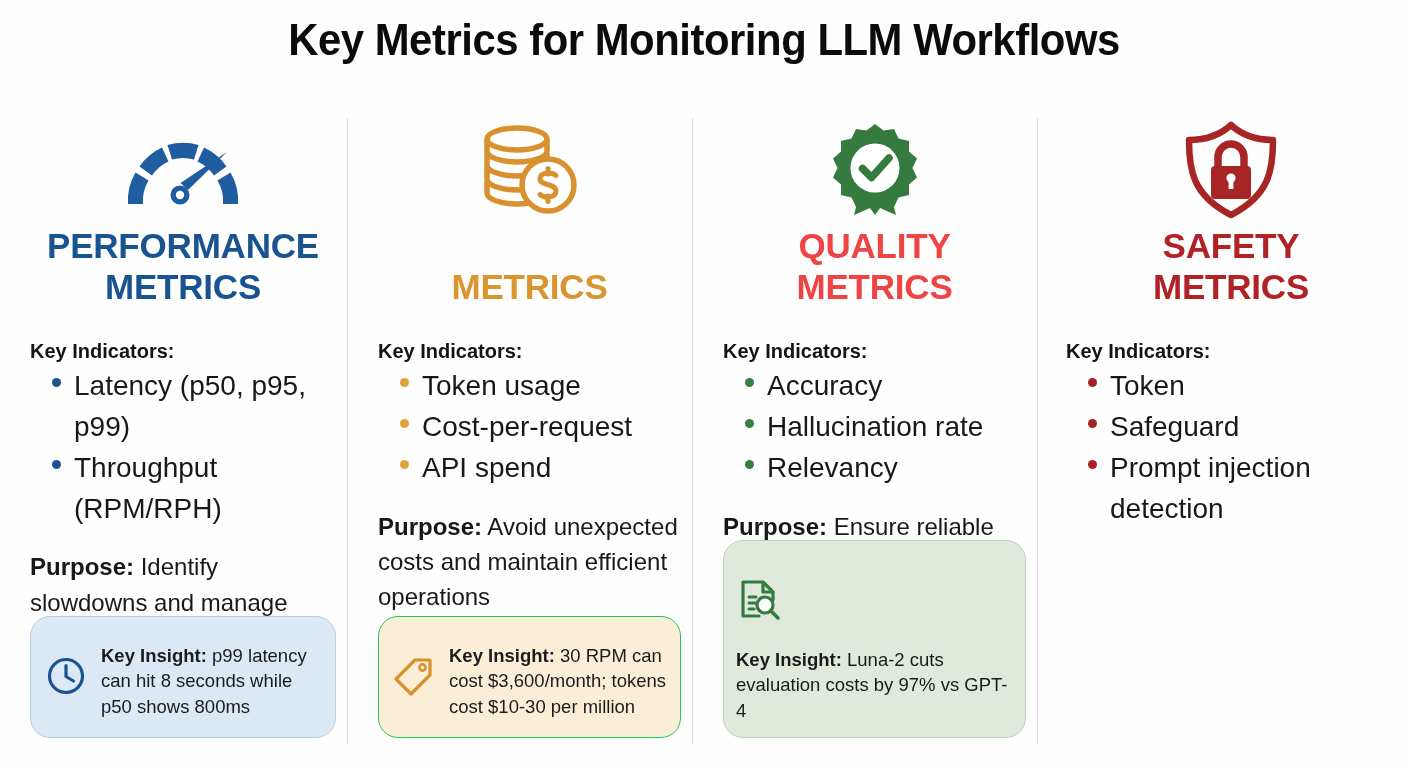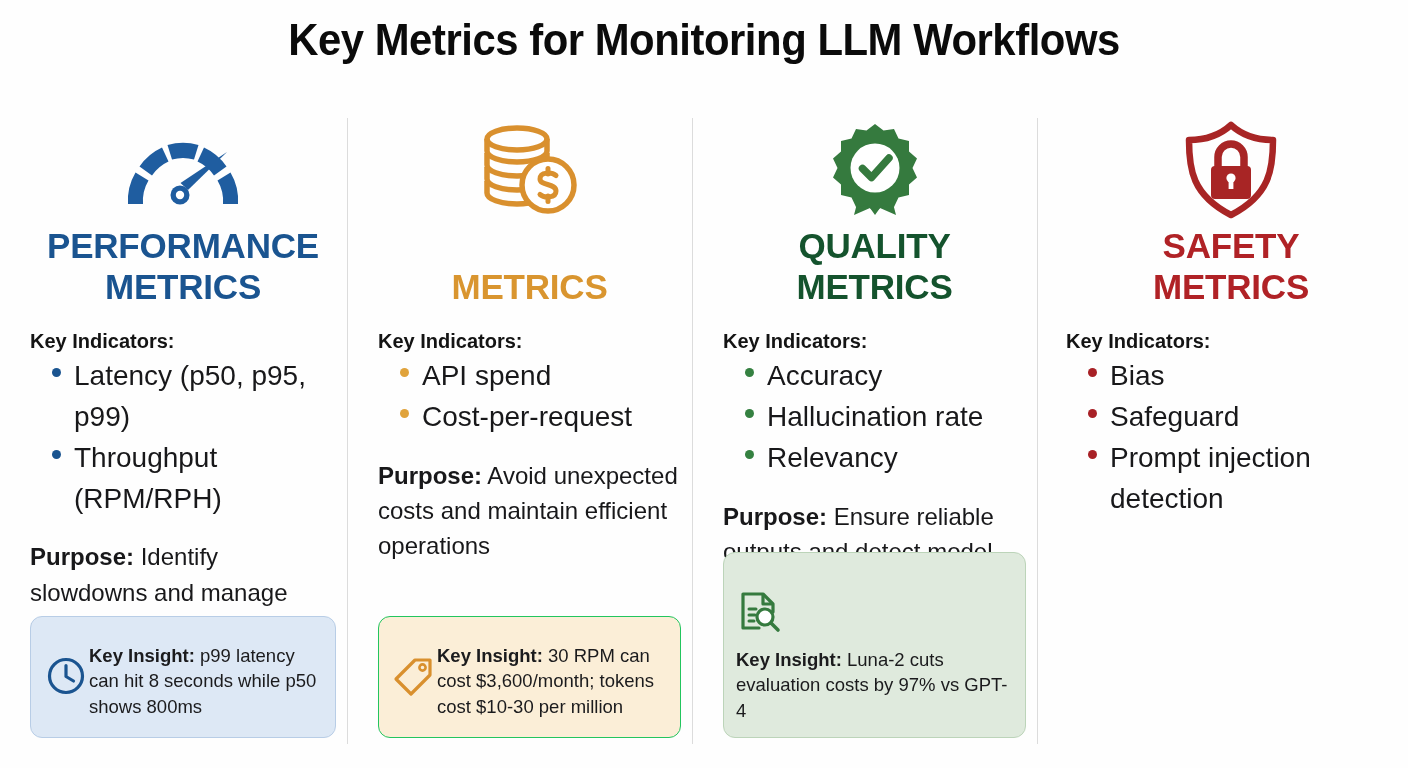--- a/index.html
+++ b/index.html
@@ -74,25 +74,25 @@
   }
   .icon-wrap svg { display: block; }
 
   
   .col-heading {
     text-align: center;
     font-size: 35px;
     font-weight: bold;
     line-height: 1.17;
     letter-spacing: -0.2px;
-    margin-bottom: 22px;
+    margin-bottom: 32px;
   }
   .c1 .col-heading { color: #1a5490; }
   .c2 .col-heading { color: #d9952f; }
-  .c3 .col-heading { color: #14532d; }
+  .c3 .col-heading { color: #ef4444; }
   .c4 .col-heading { color: #b02226; }
 
   
   .ki-title {
     font-size: 20px;
     font-weight: bold;
     color: #141414;
     margin-bottom: 3px;
     margin-top: 15px;
   }
@@ -126,24 +126,25 @@
   }
   .purpose b { font-weight: bold; }
 
   
   .insight {
     position: absolute;
     left: 30px;
     right: 12px;
     bottom: 14px;
     min-height: 122px;
-    border-radius: 12px;
+    border-radius: 20px;
     display: flex;
     align-items: flex-start;
     padding: 14px 14px 14px 12px;
+    gap: 12px;
   }
   .c1 .insight { background: #dde8f5; border: 1px solid #b8cde6; }
   .c2 .insight { background: #fbeed7; border: 1px solid #22c55e; }
   .c3 .insight { background: #dfeadd; border: 1px solid #bcd4b9; flex-direction: column; }
 
   .insight .ins-icon {
     flex: 0 0 auto;
     width: 46px;
     height: 46px;
     margin-top: 22px;
@@ -228,22 +229,23 @@
             <path d="M68,73 L68,78.5"></path>
           </g>
         </svg>
       </div>
       <div class="col-heading">
         <br>
         <span>METRICS</span>
       </div>
       <div class="ki-title">Key Indicators:</div>
       <ul class="ki-list">
+        <li><span class="dot"></span><span>Token usage</span></li>
+        <li><span class="dot"></span><span>Cost-per-request</span></li>
         <li><span class="dot"></span><span>API spend</span></li>
-        <li><span class="dot"></span><span>Cost-per-request</span></li>
       </ul>
       <div class="purpose">
         <b>Purpose:</b>
         <span>Avoid unexpected costs and maintain efficient operations</span>
       </div>
       <div class="insight">
         <div class="ins-icon">
           <svg width="42" height="42" viewBox="0 0 42 42">
             <path d="M22,5 L37,5 L37,20 L18,39 L3,24 Z" fill="none" stroke="#d9902e" stroke-width="3.2" stroke-linejoin="round"></path>
             <circle cx="29.5" cy="12.5" r="3.1" fill="none" stroke="#d9902e" stroke-width="2.6"></circle>
@@ -310,21 +312,21 @@
           <circle cx="53" cy="57" r="4.6" fill="#ffffff"></circle>
           <rect x="50.6" y="57" width="4.8" height="11" fill="#ffffff"></rect>
         </svg>
       </div>
       <div class="col-heading">
         <span>SAFETY</span><br>
         <span>METRICS</span>
       </div>
       <div class="ki-title">Key Indicators:</div>
       <ul class="ki-list">
-        <li><span class="dot"></span><span>Bias</span></li>
+        <li><span class="dot"></span><span>Token</span></li>
         <li><span class="dot"></span><span>Safeguard</span></li>
         <li><span class="dot"></span><span>Prompt injection detection</span></li>
       </ul>
 
     </div>
 
   </div>
 </div>
 
 </body></html>

